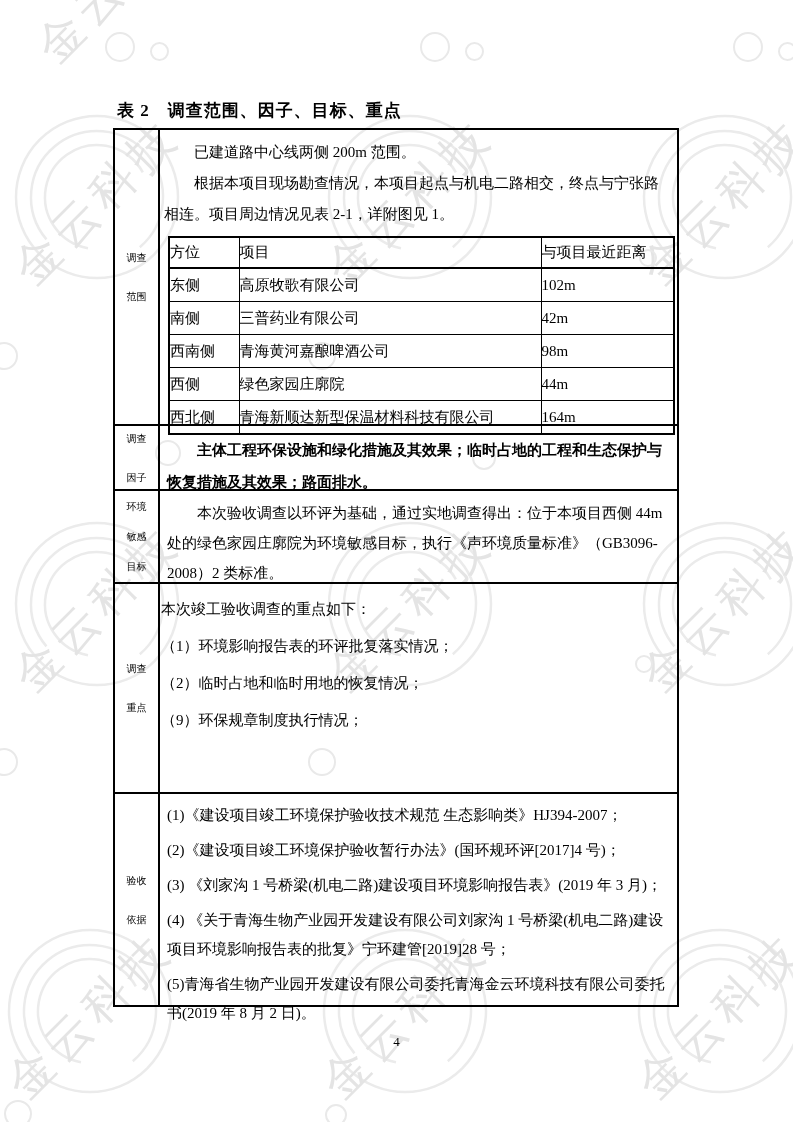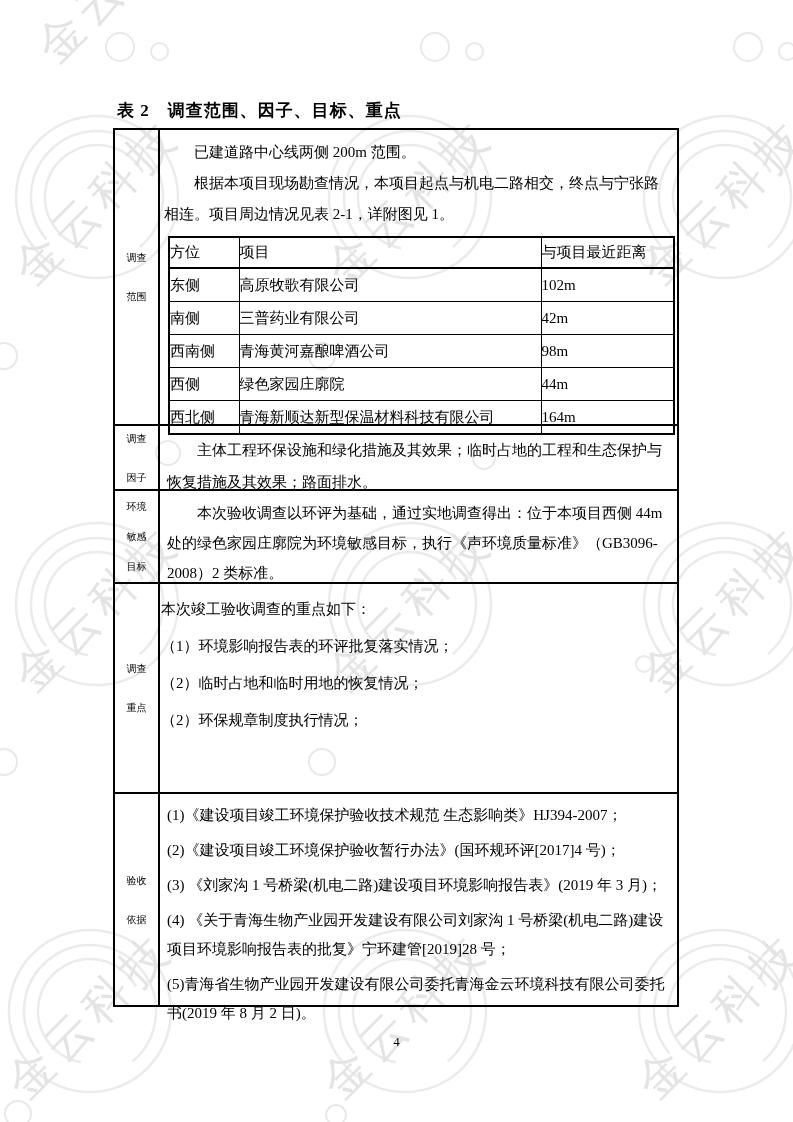--- a/index.html
+++ b/index.html
@@ -48,21 +48,21 @@
   }
   .inner-table th,.inner-table td{
     border:1px solid #000;text-align:left;font-size:15px;font-weight:normal;
     padding:0;overflow:hidden;white-space:nowrap;
   }
   .inner-table th{height:29px;border-bottom:2px solid #000;}
   .inner-table td{height:32px;}
   .col-dir{width:70px;}.col-proj{width:302px;}.col-dist{width:133px;}
   
   .r2{height:65px;}
-  .r2 .content-cell{padding:8px 8px 0 7px;line-height:32px;text-indent:2em;}
+  .r2 .content-cell{padding:8px 8px 0 7px;line-height:32px;text-indent:2em;font-weight:bold;}
   
   .r3{height:93px;}
   .r3 .content-cell{padding:7px 8px 0 7px;line-height:30px;text-indent:2em;}
   
   .r4{height:210px;}
   .r4 .content-cell{padding:13px 8px 0 1px;}
   .r4 .line{line-height:24px;margin:0 0 13px 0;}
   
   .r5{height:213px;}
   .r5 .content-cell{padding:7px 4px 0 7px;}
@@ -246,21 +246,21 @@
 
     <div class="mrow r4">
       <div class="label-cell">
         <span>调查</span>
         <span>重点</span>
       </div>
       <div class="content-cell">
         <div class="line">本次竣工验收调查的重点如下：</div>
         <div class="line">（1）环境影响报告表的环评批复落实情况；</div>
         <div class="line">（2）临时占地和临时用地的恢复情况；</div>
-        <div class="line">（2）环保规章制度执行情况；</div>
+        <div class="line">（9）环保规章制度执行情况；</div>
       </div>
     </div>
 
     <div class="mrow r5">
       <div class="label-cell">
         <span>验收</span>
         <span>依据</span>
       </div>
       <div class="content-cell">
         <div class="line">(1)《建设项目竣工环境保护验收技术规范 生态影响类》HJ394-2007；</div>

